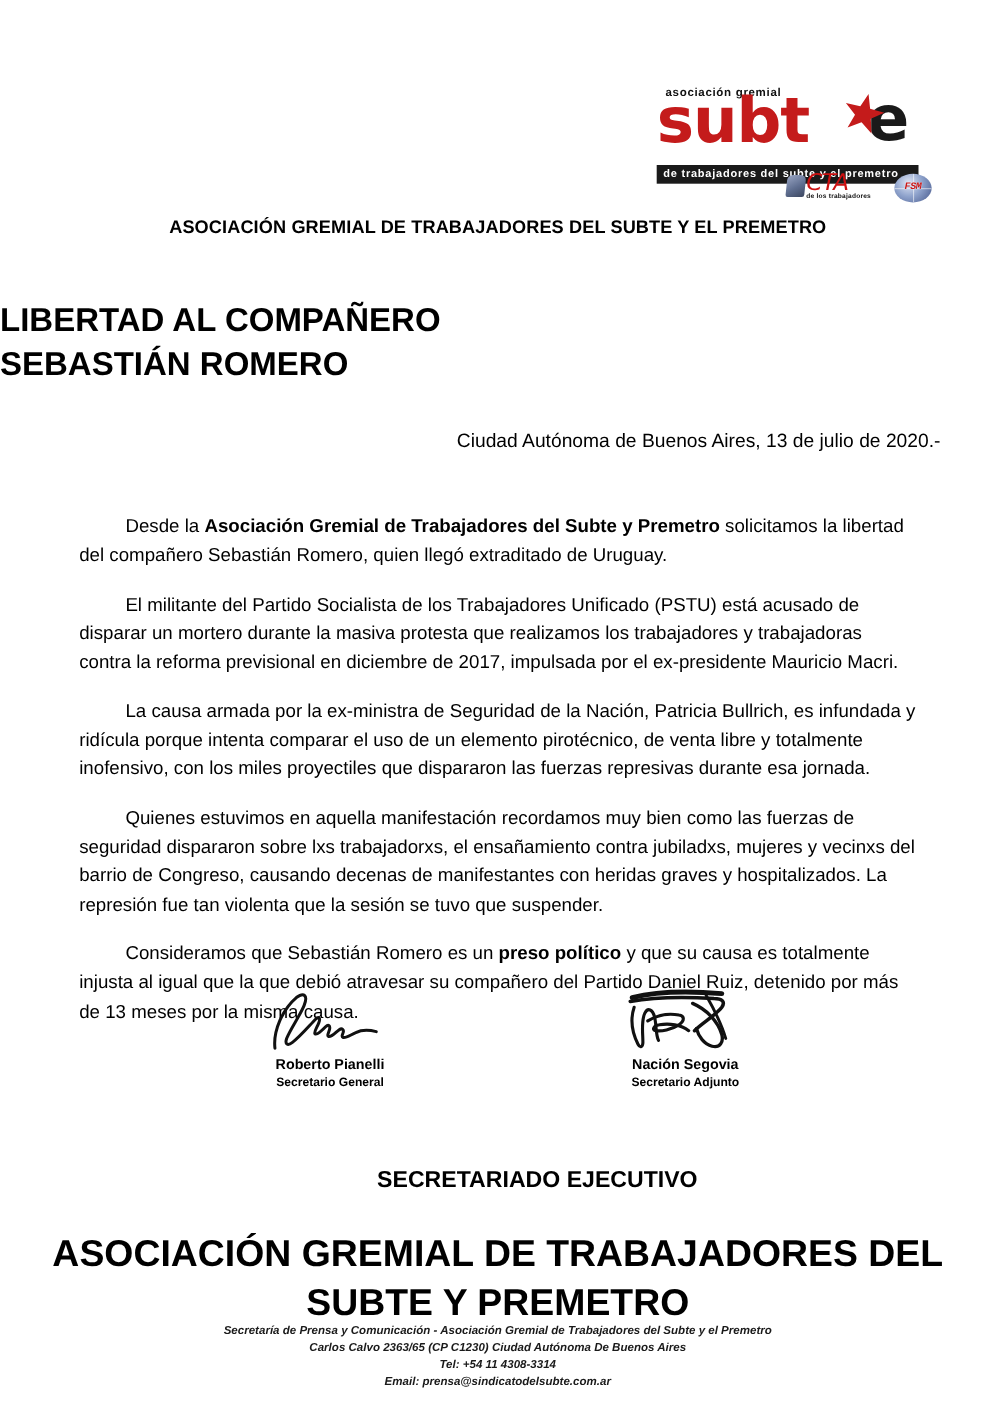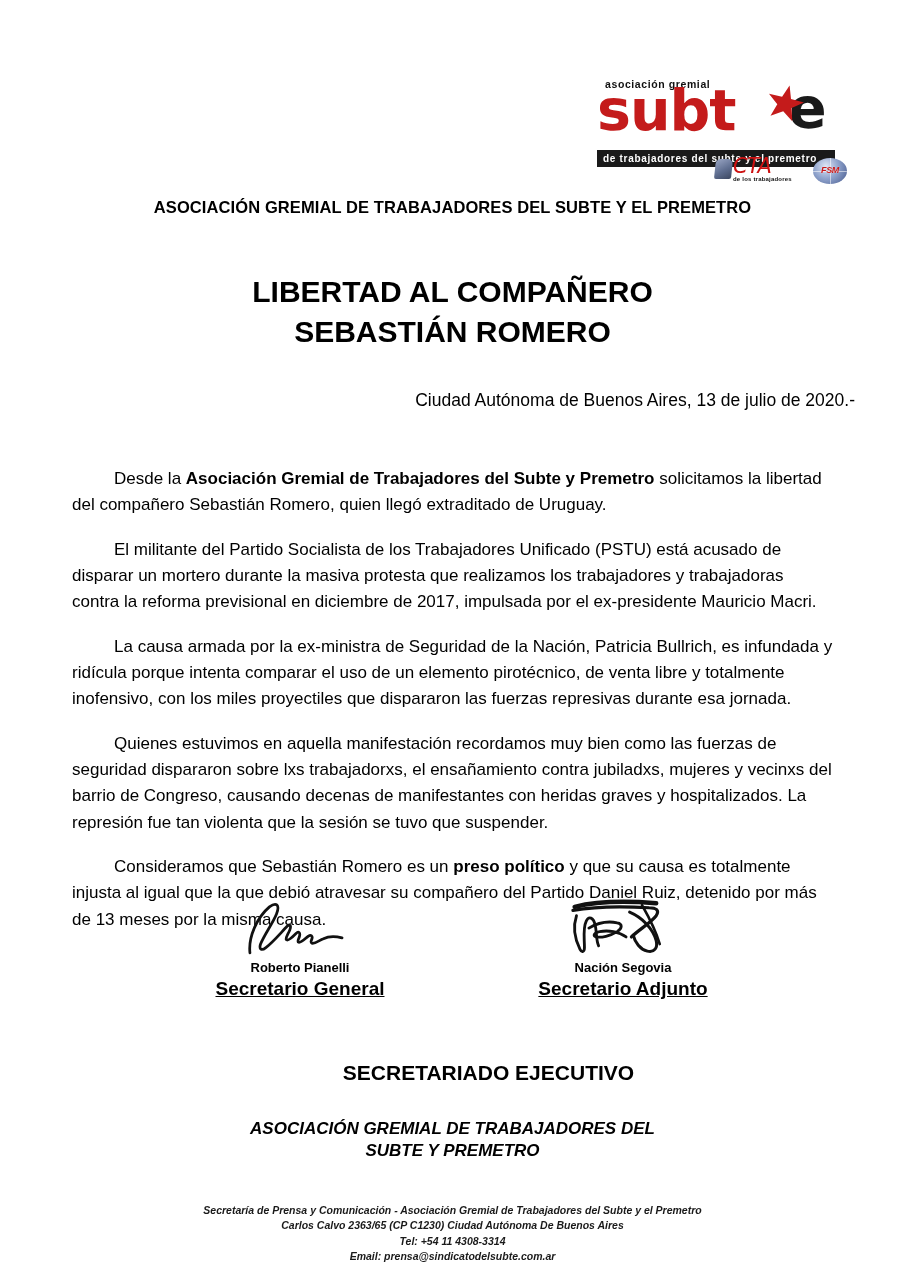--- a/index.html
+++ b/index.html
@@ -178,39 +178,39 @@
     left: 0;
     top: 7px;
     width: 100%;
     text-align: center;
     font-size: 9px;
     font-weight: bold;
     font-style: italic;
     color: #C81717;
     letter-spacing: -0.3px;
     text-shadow: 0 0 1px rgba(255,255,255,0.9);
+    font-family: Liberation Mono, monospace;
   }
 
   
   .org-header {
     position: absolute;
     left: 0;
     top: 198px;
     width: 905px;
     text-align: center;
     font-size: 16.5px;
     font-weight: bold;
     letter-spacing: 0.1px;
   }
   .doc-title {
     position: absolute;
     left: 0;
     top: 272px;
     width: 905px;
-    text-align: center;
     font-size: 30px;
     font-weight: bold;
     line-height: 1.33;
   }
 
   
   .date-line {
     position: absolute;
     left: 12px;
     top: 390px;
@@ -251,47 +251,45 @@
   }
   .sig-col.left  { left: 185px; }
   .sig-col.right { left: 508px; }
   .sig-img { height: 62px; display: block; margin: 0 auto; }
   .sig-name {
     font-size: 13px;
     font-weight: bold;
     line-height: 1.28;
   }
   .sig-role {
-    font-size: 19px;
+    font-size: 11px;
     font-weight: bold;
     line-height: 1.28;
-    text-decoration: underline;
   }
 
   
   .closing-1 {
     position: absolute;
     left: 0;
     top: 1061px;
     width: 905px;
     text-align: center;
     font-size: 21px;
     font-weight: bold;
     padding-left: 36px;
   }
   .closing-2 {
     position: absolute;
     left: 0;
     top: 1118px;
     width: 905px;
     text-align: center;
-    font-size: 17px;
+    font-size: 34px;
     font-weight: bold;
     line-height: 1.3;
-    font-style: italic;
   }
 
   
   .footer {
     position: absolute;
     left: 0;
     top: 1203px;
     width: 905px;
     text-align: center;
     font-size: 10.5px;

